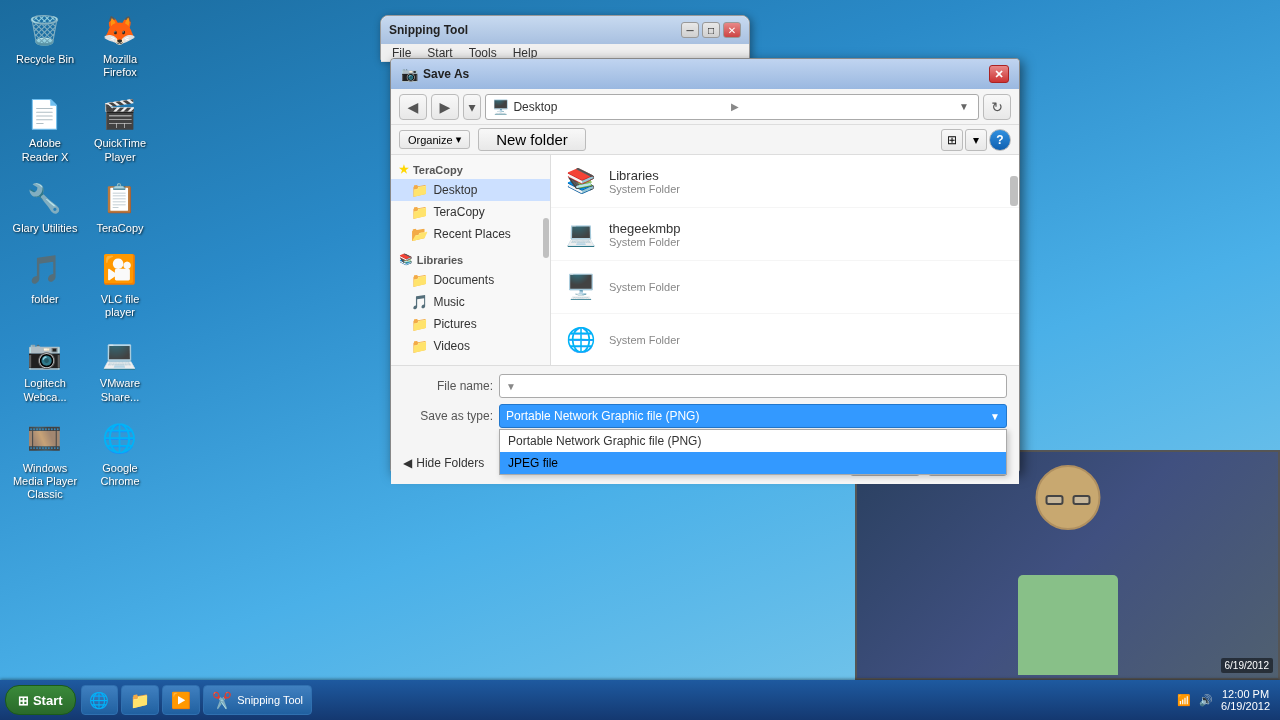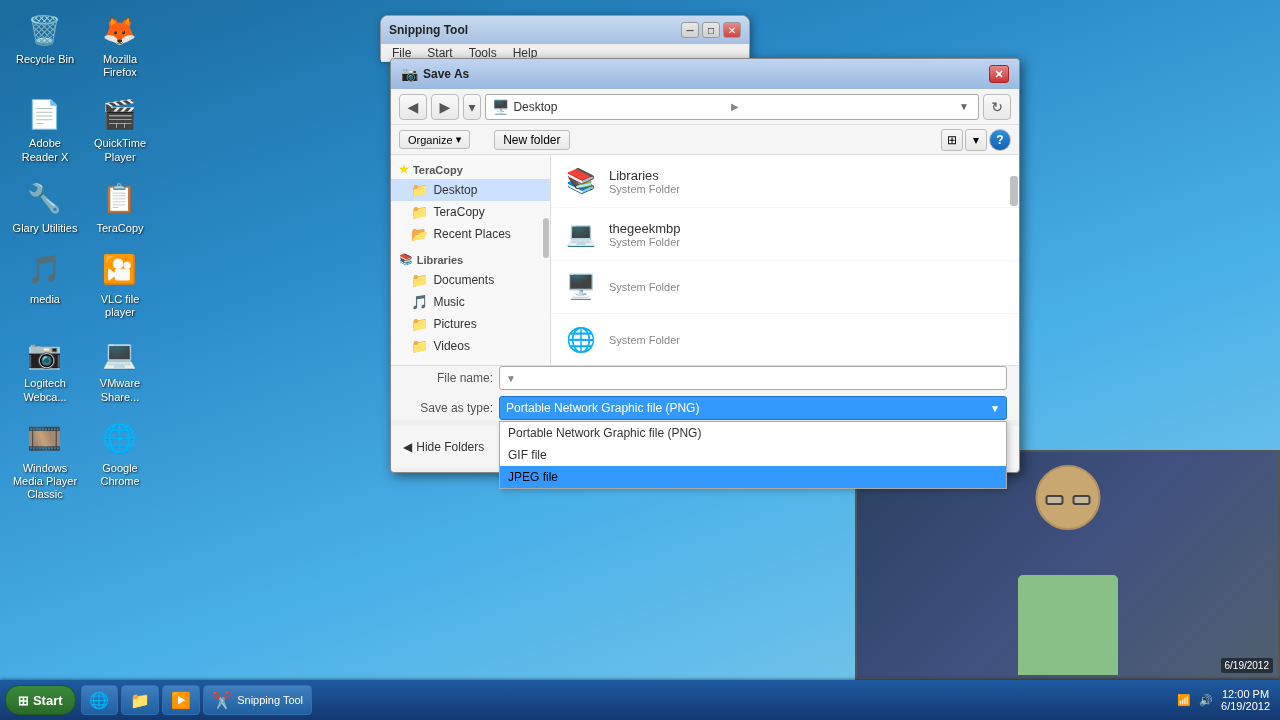--- a/index.html
+++ b/index.html
@@ -210,40 +210,40 @@
     }
     .search-icon { margin-left: auto; font-size: 12px; color: #888; }
 
     
     .dialog-toolbar2 {
       background: #f5f5f5;
       border-bottom: 1px solid #ddd;
       padding: 3px 8px;
       display: flex;
       align-items: center;
-      gap: 24px;
+      gap: 8px;
       height: 30px;
     }
     .organize-btn {
       border: 1px solid #bbb;
       border-radius: 3px;
       background: linear-gradient(to bottom, #f8f8f8, #e8e8e8);
       padding: 2px 8px;
       font-size: 11px;
       cursor: pointer;
       display: flex;
       align-items: center;
       gap: 3px;
     }
     .new-folder-btn {
       border: 1px solid #bbb;
       border-radius: 3px;
       background: linear-gradient(to bottom, #f8f8f8, #e8e8e8);
-      padding: 2px 8px;
-      font-size: 12px;
+      padding: 2px 17px;
+      font-size: 15px;
       cursor: pointer;
     }
     .view-btns {
       margin-left: auto;
       display: flex;
       align-items: center;
       gap: 2px;
     }
     .view-btn {
       width: 22px;
@@ -356,21 +356,21 @@
       right: 1px;
       top: 10%;
       width: 8px;
       height: 30px;
       background: #c0c0c0;
       border-radius: 3px;
     }
 
     
     .dialog-bottom {
-      padding: 0 12px;
+      padding: 8px 12px;
       background: #f5f5f5;
       border-top: 1px solid #ddd;
     }
     .form-row {
       display: flex;
       align-items: center;
       margin-bottom: 6px;
       gap: 6px;
     }
     .form-label {
@@ -605,21 +605,21 @@
       </div>
       <div class="desktop-icon">
         <div class="icon-img">📋</div>
         <div class="icon-label">TeraCopy</div>
       </div>
     </div>
 
     <div class="icon-row">
       <div class="desktop-icon">
         <div class="icon-img">🎵</div>
-        <div class="icon-label">media</div>
+        <div class="icon-label">folder</div>
       </div>
       <div class="desktop-icon">
         <div class="icon-img">🎦</div>
         <div class="icon-label">VLC file player</div>
       </div>
     </div>
 
     <div class="icon-row">
       <div class="desktop-icon">
         <div class="icon-img">📷</div>
@@ -785,21 +785,20 @@
       </div>
       <div class="form-row">
         <span class="form-label">Save as type:</span>
         <div class="dropdown-container" style="flex:1">
           <div class="form-input" style="background:#3399ff; color:white; border-color:#2277cc">
             <span class="form-input-text">Portable Network Graphic file (PNG)</span>
             <span class="form-input-arrow" style="color:white">▼</span>
           </div>
           <div class="dropdown-list">
             <div class="dropdown-item">Portable Network Graphic file (PNG)</div>
-            <div class="dropdown-item">GIF file</div>
             <div class="dropdown-item selected">JPEG file</div>
           </div>
         </div>
       </div>
     </div>
 
     <div class="dialog-buttons">
       <button class="hide-folders-btn">
         <span>◀</span>
         <span>Hide Folders</span>

